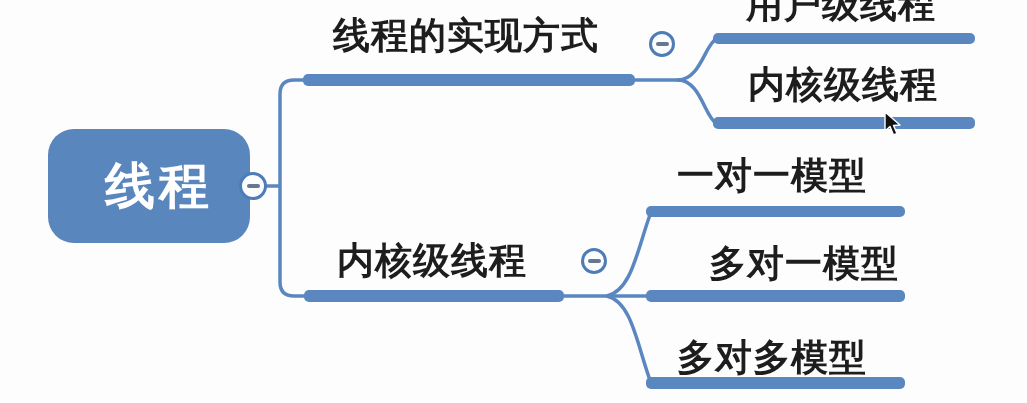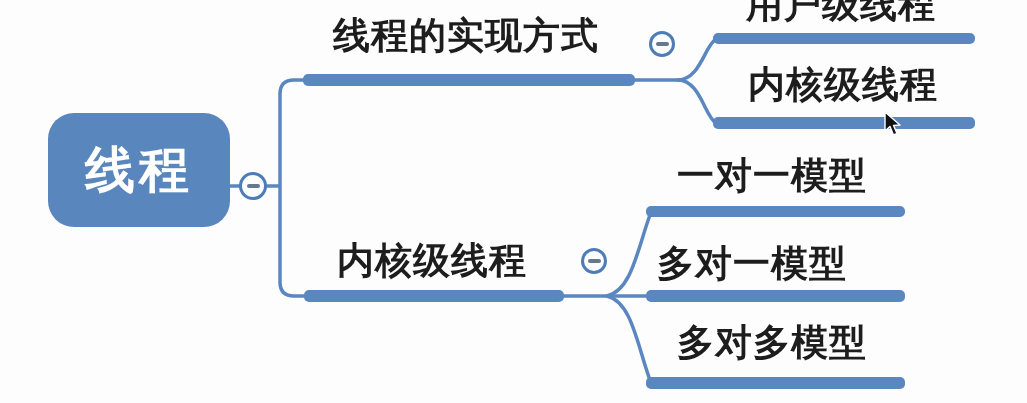--- a/index.html
+++ b/index.html
@@ -20,25 +20,25 @@
     font-size:37px;
     line-height:42px;
     font-weight:600;
     color:#1d1d1d;
     letter-spacing:1px;
   }
 
   
   .root-node{
     position:absolute;
-    left:48px;top:113px;
+    left:48px;top:129px;
     width:182px;height:114px;
     background:#5a86be;
     border-radius:26px;
-    display:flex;align-items:center;justify-content:center;
+    display:flex;align-items:center;justify-content:center;padding-left:20px;
   }
   .root-node .root-text{
     color:#ffffff;
     font-size:50px;
     font-weight:bold;
     letter-spacing:4px;
   }
 
   
   .collapse{
@@ -108,20 +108,20 @@
     <span class="minus-bar"></span>
   </div>
 
   <div class="label" style="left:466px;top:15px;">线程的实现方式</div>
   <div class="label" style="left:432px;top:240px;">内核级线程</div>
 
   <div class="label" style="left:841px;top:-16px;">用户级线程</div>
   <div class="label" style="left:772px;top:155px;">一对一模型</div>
 
   <div class="label" style="left:843px;top:64px;">内核级线程</div>
-  <div class="label" style="left:752px;top:243px;text-align:right;">多对一模型</div>
-  <div class="label" style="left:772px;top:322px;">多对多模型</div>
+  <div class="label" style="left:804px;top:243px;text-align:right;">多对一模型</div>
+  <div class="label" style="left:772px;top:337px;">多对多模型</div>
 
   <svg class="cursor" width="22" height="28" viewBox="0 0 22 28">
     <path d="M2 1 L2 20 L7 15.5 L10.5 24 L14 22.5 L10.5 14.5 L17 14 Z" fill="#111111" stroke="#ffffff" stroke-width="1.4" stroke-linejoin="round"></path>
   </svg>
 
 </div>
 
 </body></html>

